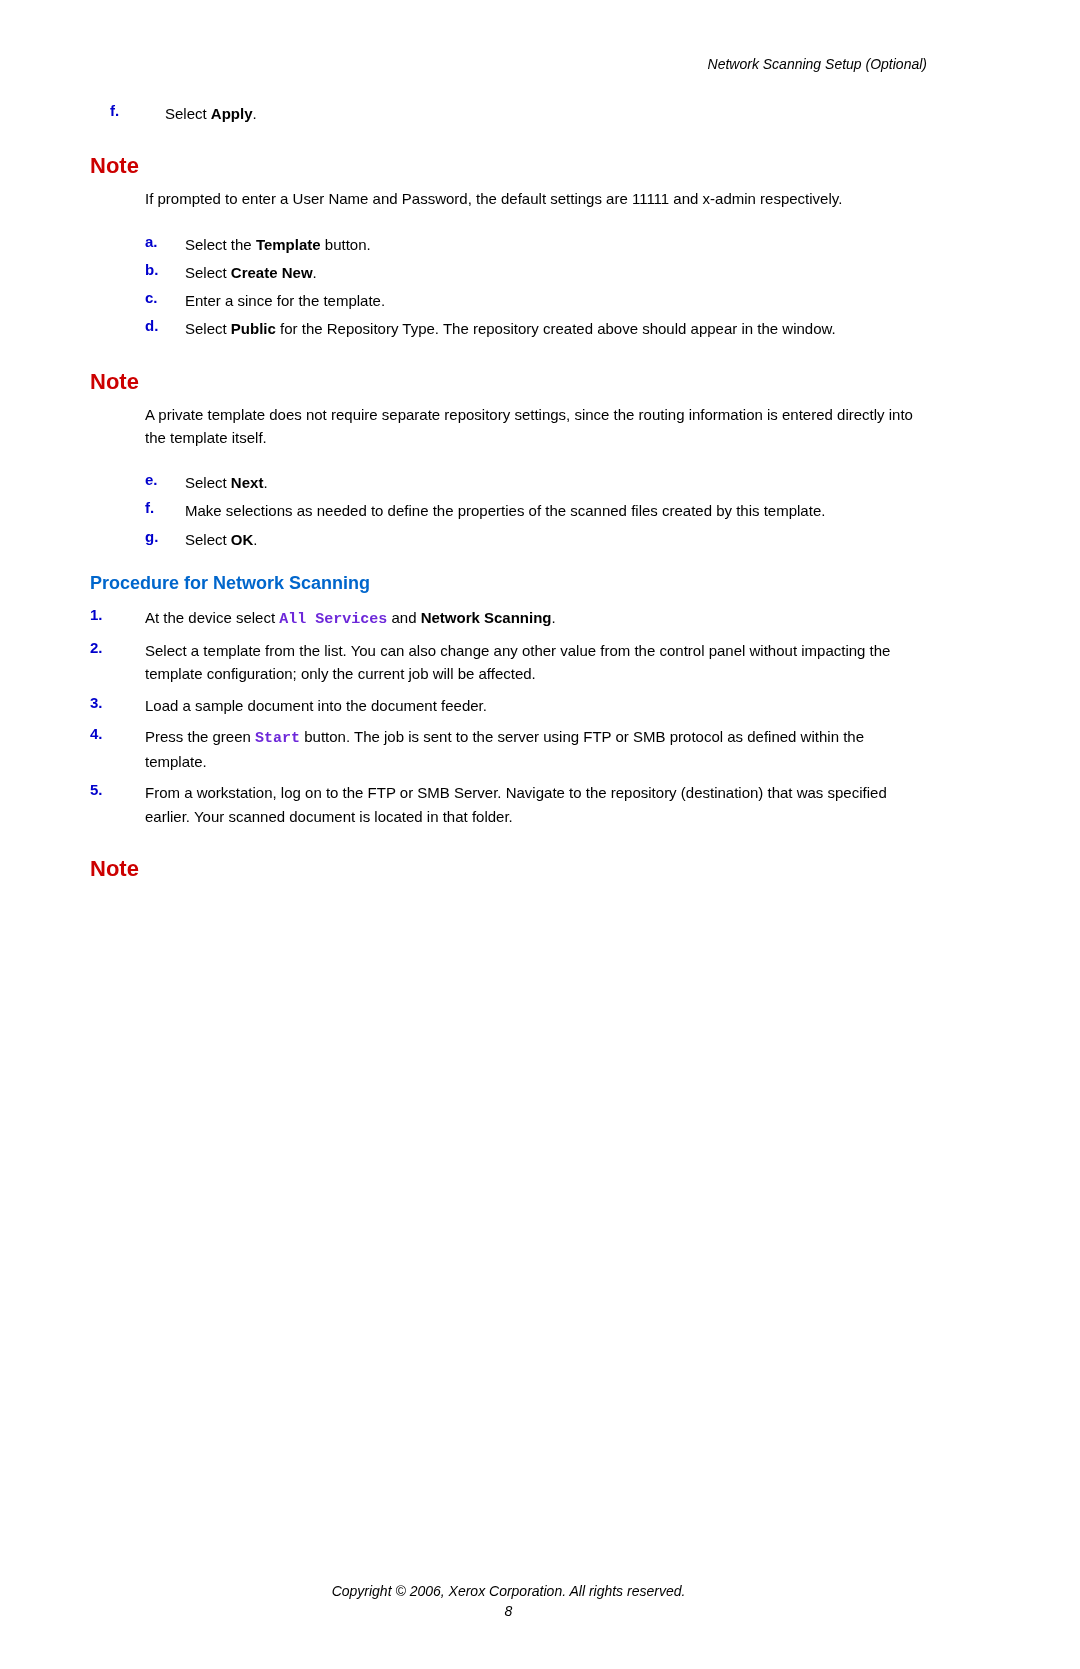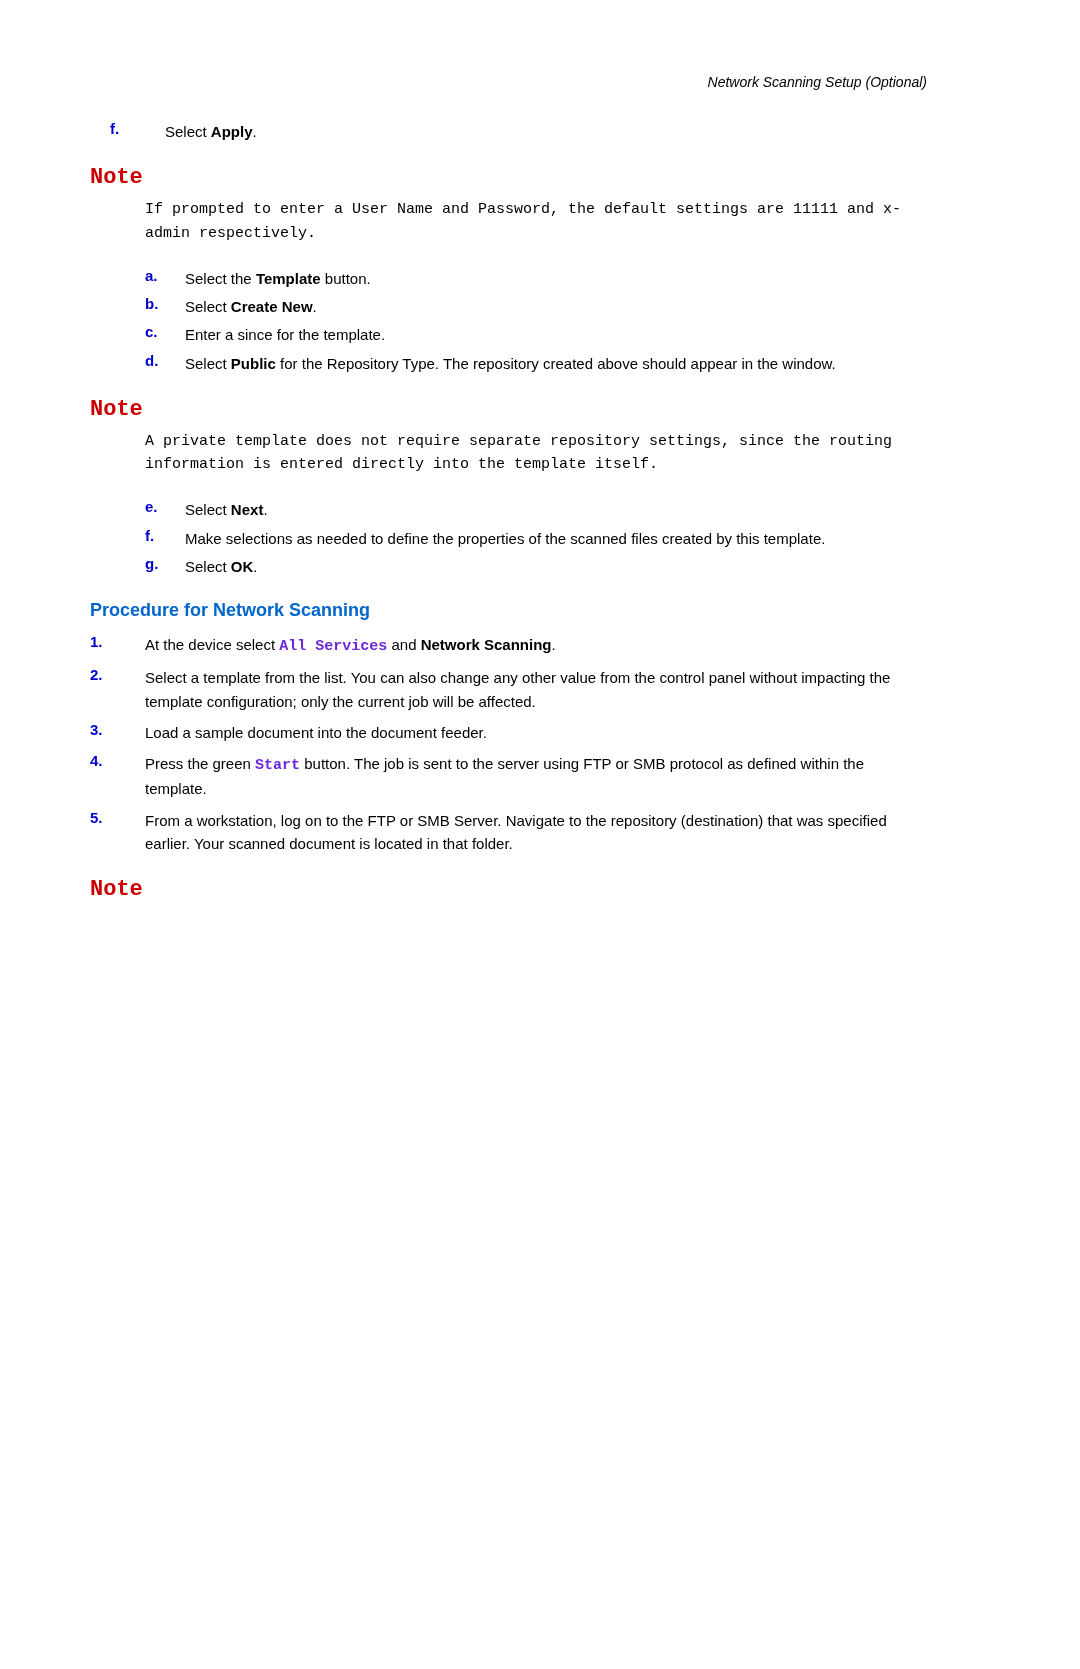--- a/index.html
+++ b/index.html
@@ -14,21 +14,21 @@
       font-size: 15px;
       color: #000000;
       width: 1080px;
       min-height: 1669px;
       position: relative;
     }
 
     .page {
       width: 1017px;
       min-height: 1669px;
-      padding: 74px 90px 80px 90px;
+      padding: 56px 90px 80px 90px;
       position: relative;
     }
 
     .header-right {
       text-align: right;
       font-style: italic;
       font-size: 14px;
       color: #000;
       margin-bottom: 30px;
     }
@@ -40,22 +40,21 @@
     }
 
     .step-label-blue {
       color: #0000cc;
       font-weight: bold;
       min-width: 55px;
       font-size: 15px;
     }
 
     .note-block {
-      margin: 22px 0 22px 0;
-      font-family: Liberation Mono, monospace;
+      margin: 28px 0 22px 0;
     }
 
     .note-title {
       color: #cc0000;
       font-weight: bold;
       font-size: 22px;
       margin-bottom: 8px;
     }
 
     .note-content {
@@ -222,14 +221,18 @@
 
   <div class="main-step">
     <span class="main-step-num">5.</span>
     <span class="main-step-content">From a workstation, log on to the FTP or SMB Server. Navigate to the repository (destination) that was specified earlier. Your scanned document is located in that folder.</span>
   </div>
 
   <div class="note-block">
     <div class="note-title">Note</div>
   </div>
 
+  <div class="footer">
+    <div>Copyright © 2006, Xerox Corporation. All rights reserved.</div>
+    <div class="footer-page">8</div>
+  </div>
 
 </div>
 
 </body></html>

